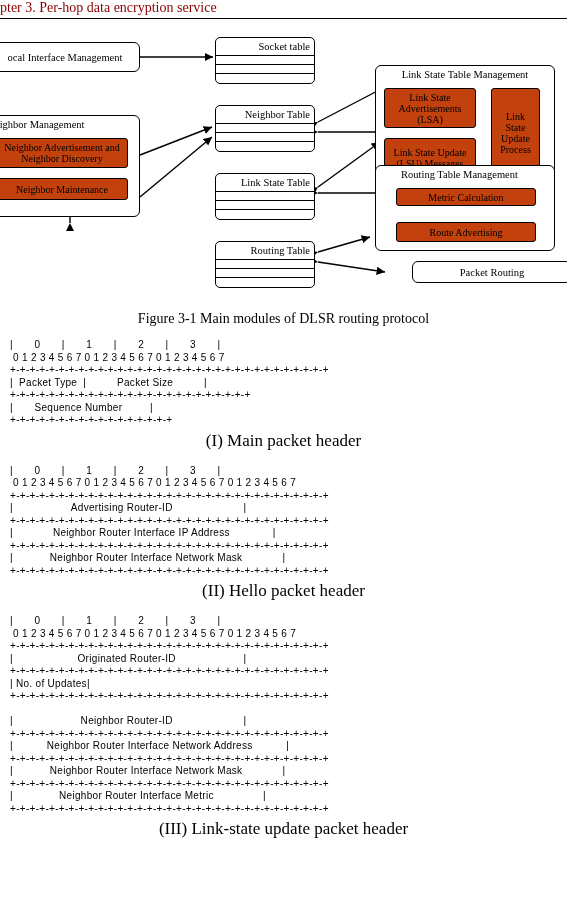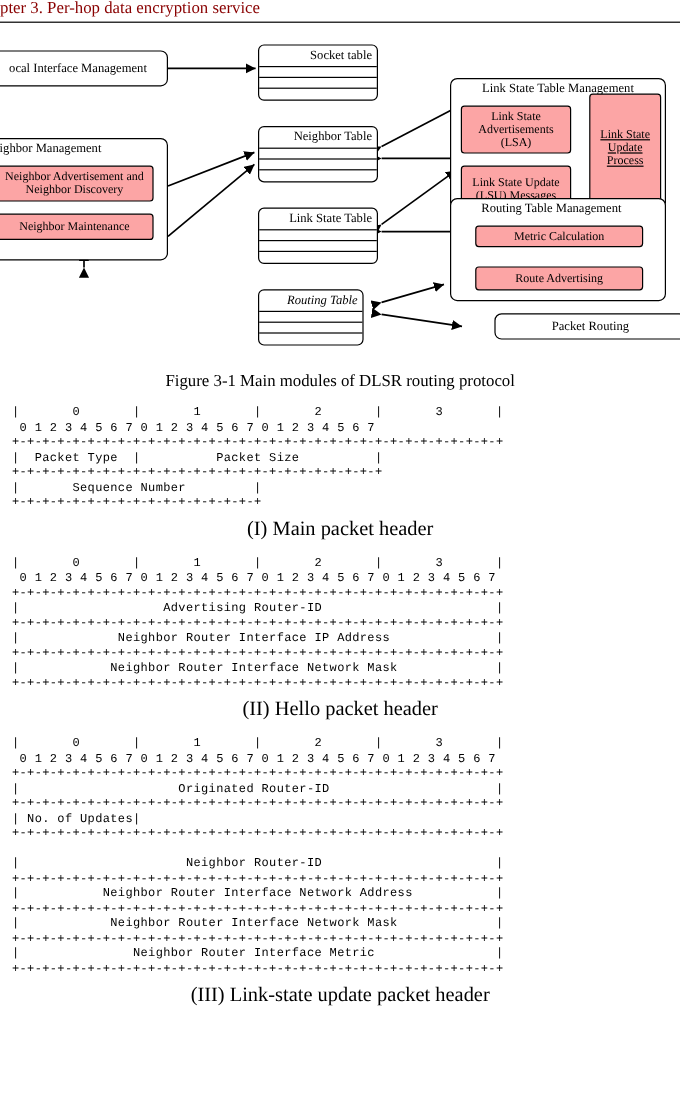--- a/index.html
+++ b/index.html
@@ -47,41 +47,41 @@
     border-bottom: 1.5px solid #000;
   }
   .table-box .row {
     height: 9px;
     border-bottom: 1.5px solid #000;
   }
   .table-box .row:last-child { border-bottom: none; }
   .sub-box {
     border: 1.5px solid #000;
     border-radius: 3px;
-    background: #fca5a5;
+    background: #c2410c;
     font-size: 10px;
     padding: 3px 3px;
     text-align: center;
     display:flex;
     align-items:center;
     justify-content:center;
   }
   svg.arrows {
     position: absolute;
     top: 0; left: 0;
     width: 567px; height: 280px;
     pointer-events: none;
   }
   .fig-caption {
     text-align: center;
     font-size: 14px;
     margin: 4px 0 12px 0;
   }
   .packet-block {
-    font-family: Liberation Mono, monospace;
+    font-family: Liberation Sans, sans-serif;
     font-size: 10px;
     white-space: pre;
     line-height: 1.25;
     margin: 0 10px 4px 10px;
     letter-spacing: 0.3px;
   }
   .packet-caption {
     text-align: center;
     font-size: 17px;
     margin: 2px 0 14px 0;
@@ -151,32 +151,32 @@
       <div class="row"></div>
   </div>
 
   <div class="table-box" style="left:215px; top:146px; width:100px;">
     <div class="hdr">Link State Table</div>
     <div class="row"></div>
       <div class="row"></div>
       <div class="row"></div>
   </div>
 
-  <div class="table-box" style="left:215px; top:214px; width:88px;font-style:italic;">
+  <div class="table-box" style="left:215px; top:214px; width:100px;">
     <div class="hdr">Routing Table</div>
     <div class="row"></div>
       <div class="row"></div>
       <div class="row"></div>
   </div>
 
   <div class="box" style="left:375px; top:10px; width:180px; height:120px; align-items:flex-start;margin-top:28px;">
     <span style="position:absolute; top:3px; left:0; right:0; text-align:center; font-size:10.5px;">Link State Table Management</span>
     <div class="sub-box" style="position:absolute; top:22px; left:8px; width:92px; height:40px;">Link State Advertisements (LSA)</div>
     <div class="sub-box" style="position:absolute; top:72px; left:8px; width:92px; height:40px;">Link State Update (LSU) Messages</div>
-    <div class="sub-box" style="position:absolute; top:12px; left:115px; width:60px; height:90px;text-decoration:underline;">Link State Update Process</div>
+    <div class="sub-box" style="position:absolute; top:22px; left:115px; width:49px; height:90px;">Link State Update Process</div>
   </div>
 
   <div class="box" style="left:375px; top:138px; width:180px; height:86px; align-items:flex-start;">
     <span style="position:absolute; top:3px; left:0; right:11px; text-align:center; font-size:10.5px;">Routing Table Management</span>
     <div class="sub-box" style="position:absolute; top:22px; left:20px; width:140px; height:18px;">Metric Calculation</div>
     <div class="sub-box" style="position:absolute; top:56px; left:20px; width:140px; height:20px;">Route Advertising</div>
   </div>
 
   <div class="box" style="left:388px; top:234px; width:160px; height:22px;margin-left:24px;">Packet Routing</div>
 </div>

